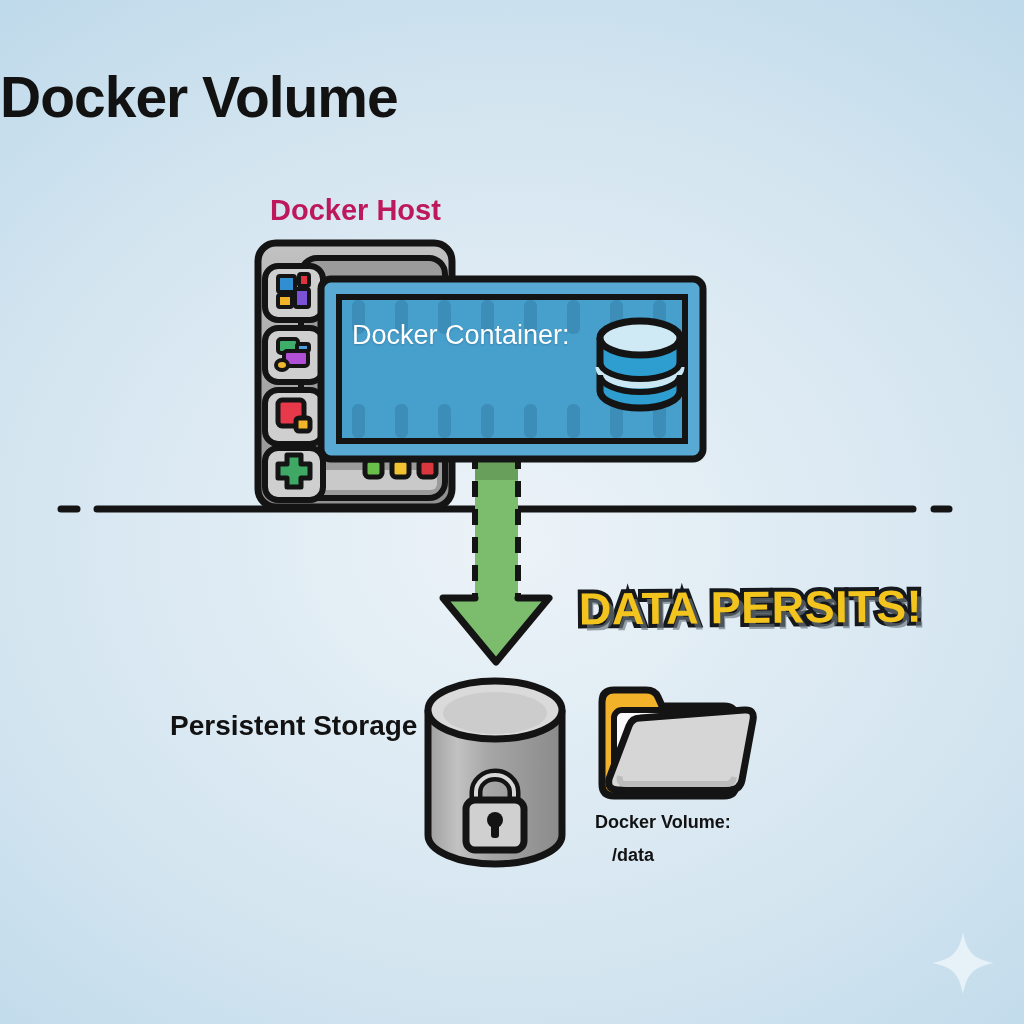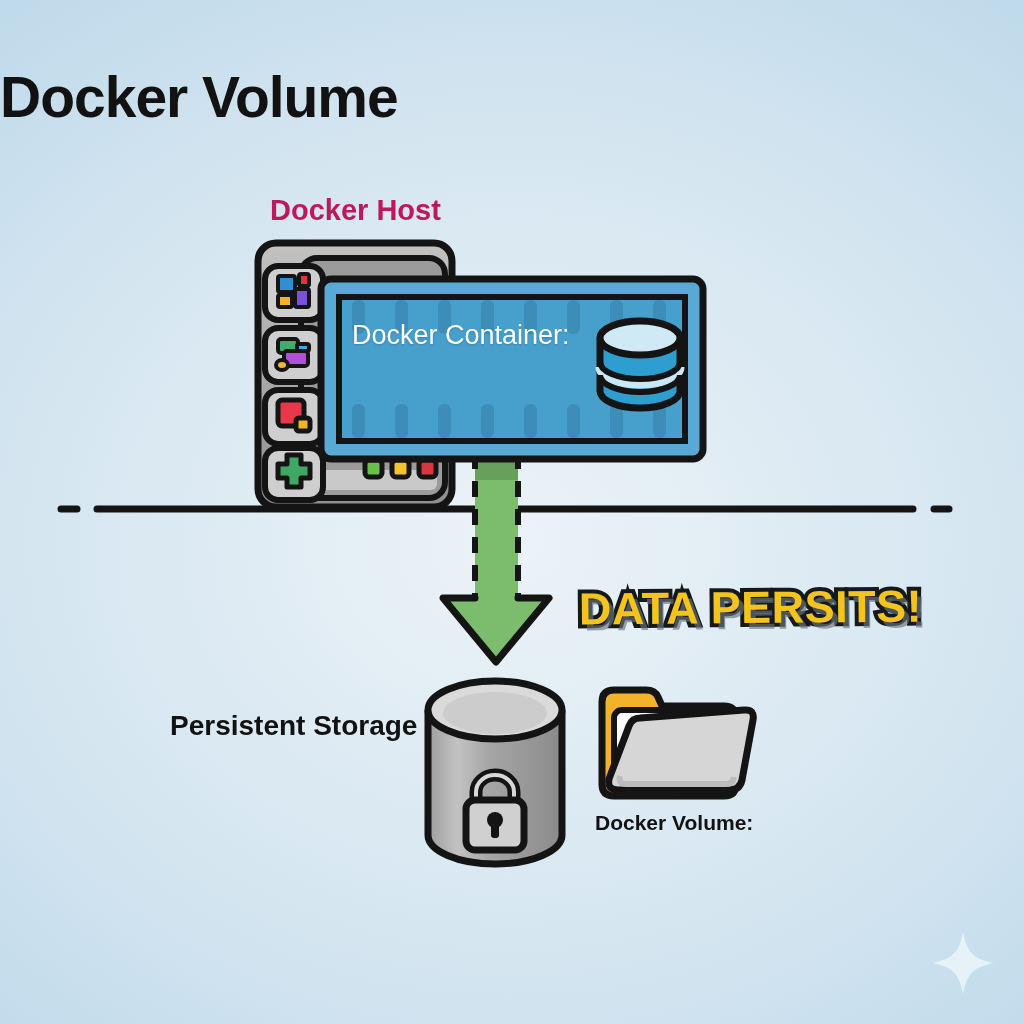--- a/index.html
+++ b/index.html
@@ -22,21 +22,21 @@
   .persists{
     left:563px;top:582px;width:375px;text-align:center;
     font-size:45px;font-weight:800;letter-spacing:.5px;
     color:#f2c41d;
     -webkit-text-stroke:8px #15181c;
     paint-order:stroke fill;
     text-shadow:5px 6px 0 rgba(104,115,126,.65);
     transform:rotate(-0.5deg);
   }
   .storage-label{left:146px;top:710px;font-size:28px;font-weight:700;color:#121212;margin-left:24px;}
-  .volume-label{left:595px;top:806px;font-size:21px;font-weight:700;color:#121212;line-height:33px;}
+  .volume-label{left:595px;top:806px;font-size:18px;font-weight:700;color:#121212;line-height:33px;}
   .volume-label .line2{padding-left:17px;}
 </style>
 </head>
 <body>
 
 <div>
 
   <div class="abs title">Docker Volume</div>
 
   <div class="abs host-label">Docker Host</div>
@@ -169,19 +169,20 @@
 
   <svg class="abs" style="left:588px;top:666px" width="180" height="145" viewBox="0 0 180 145">
     <path d="M14,118 V36 Q14,24 26,24 H58 Q67,24 70,31 L74,40 H136 Q148,40 148,52 V118 Q148,130 136,130 H26 Q14,130 14,118 Z" fill="#f2b32b" stroke="#141414" stroke-width="7"></path>
     <rect x="26" y="44" width="114" height="72" rx="8" fill="#fbfbfb" stroke="#141414" stroke-width="6"></rect>
     <path d="M52,52 L156,44 Q167,43 165,54 L154,114 Q152,124 141,124 H30 Q19,124 21,113 L41,60 Q44,52 52,52 Z" fill="#d6d6d6" stroke="#141414" stroke-width="7" stroke-linejoin="round"></path>
     <path d="M32,110 Q30,118 38,118 H138 Q145,118 146,111" fill="none" stroke="#bcbcbc" stroke-width="6"></path>
   </svg>
 
   <div class="abs volume-label">
     <div class="line1">Docker Volume:</div>
+    <div class="line2">/data</div>
   </div>
 
   <svg class="abs" style="left:928px;top:928px" width="70" height="70" viewBox="0 0 70 70">
     <path d="M35,4 C39,24 45,31 66,35 C45,39 39,46 35,66 C31,46 25,39 4,35 C25,31 31,24 35,4 Z" fill="#e9f3f8" opacity="0.9"></path>
   </svg>
 
 </div>
 
 </body></html>

